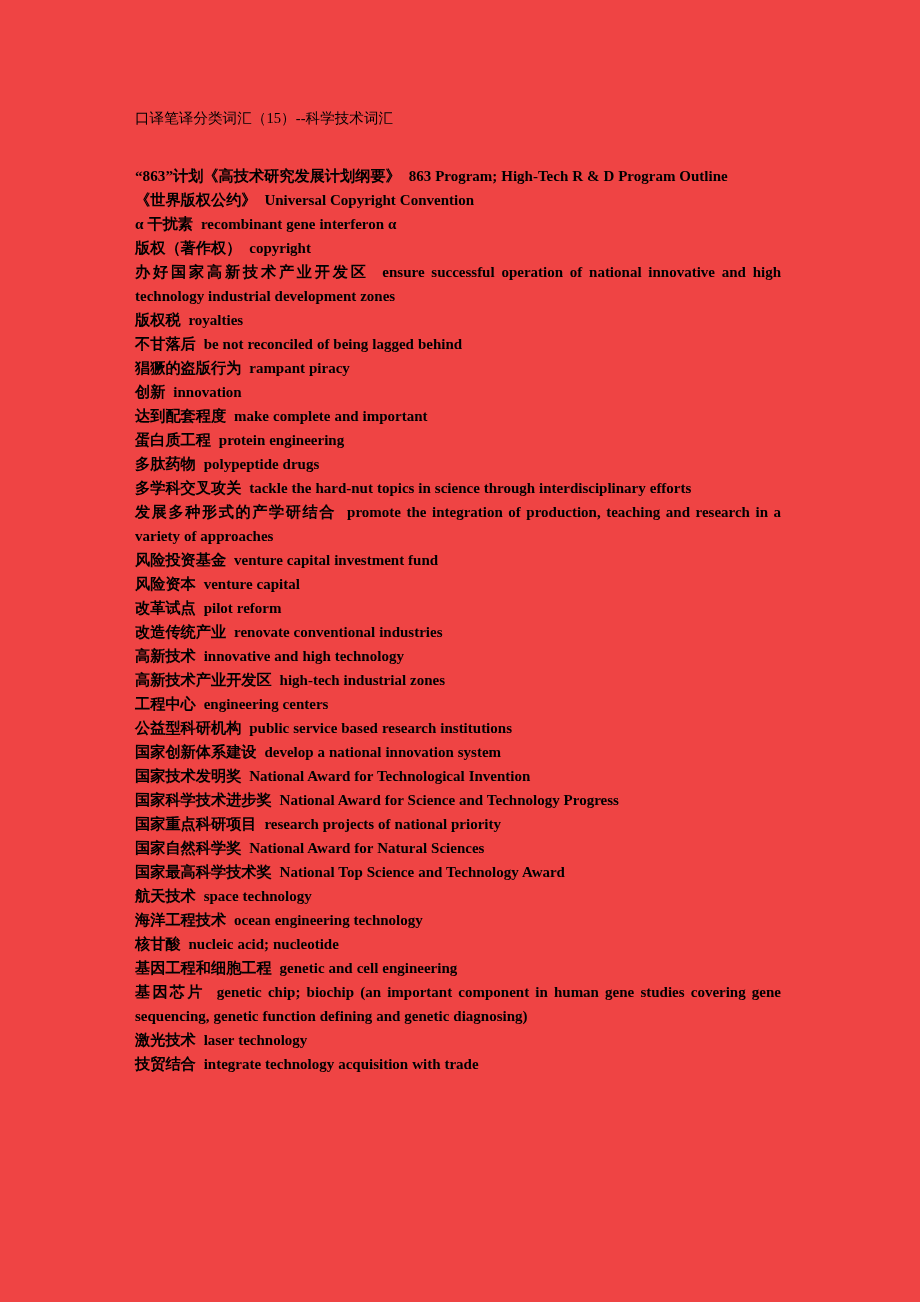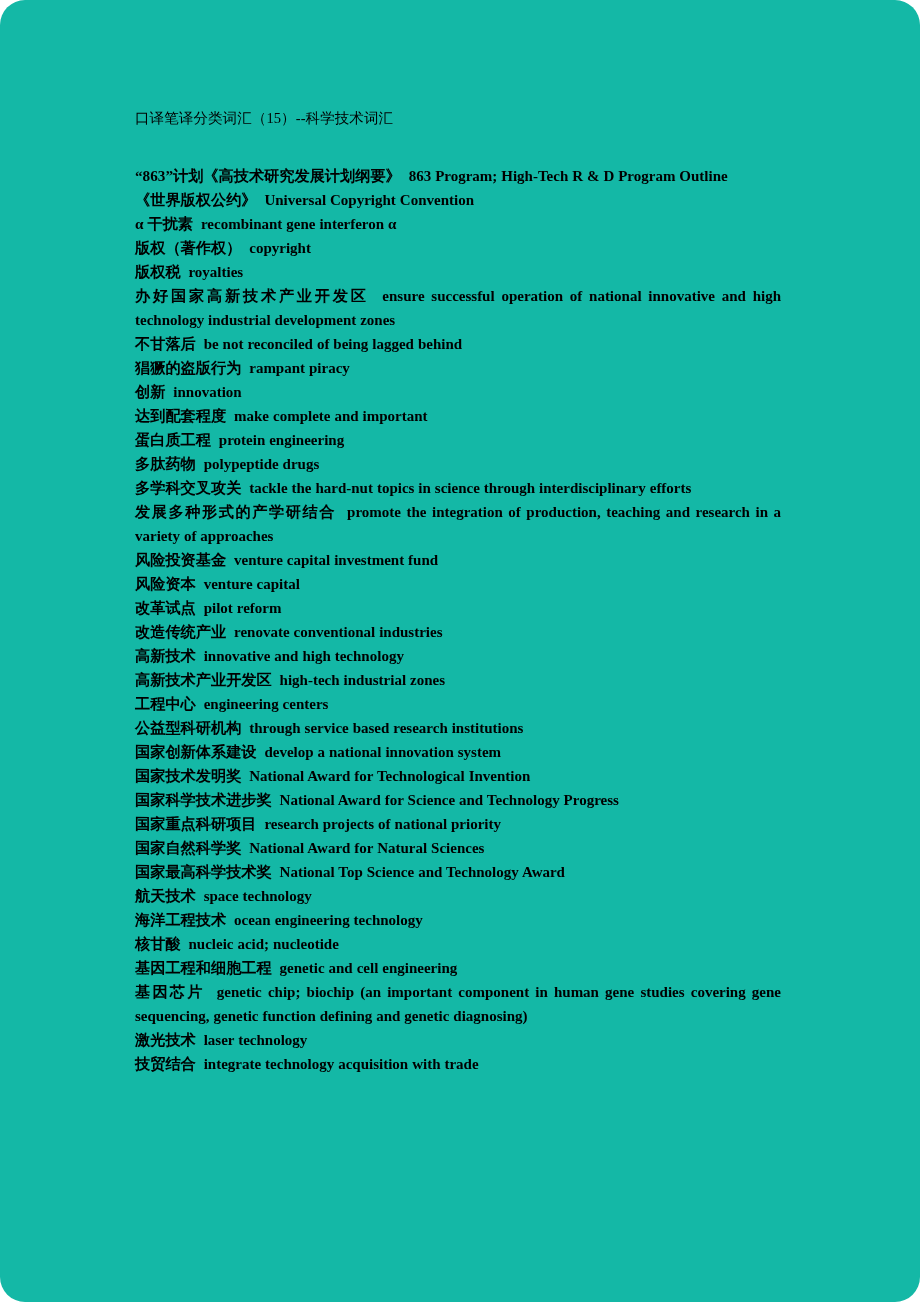--- a/index.html
+++ b/index.html
@@ -13,23 +13,22 @@
     font-family: "Liberation Serif", "DejaVu Serif", serif;
     color: #000000;
     -webkit-font-smoothing: antialiased;
   }
   .page {
     position: relative;
     width: 920px;
     height: 1302px;
     box-sizing: border-box;
     padding: 0;
-    background: #14b8a6;
+    background: #ef4444;
     overflow: hidden;
-    border-radius: 25px;
   }
   .content {
     position: absolute;
     left: 135px;
     top: 108px;
     width: 646px;
   }
   .doc-title {
     font-size: 14.5px;
     line-height: 20px;
@@ -74,38 +73,38 @@
 
     <div class="doc-title">口译笔译分类词汇（15）--科学技术词汇</div>
 
     <div class="title-gap"></div>
 
     <div class="entries">
         <div class="entry"><span class="term">“863”计划《高技术研究发展计划纲要》</span><span class="sep">  </span><span class="gloss">863 Program; High-Tech R &amp; D Program Outline</span></div>
         <div class="entry"><span class="term">《世界版权公约》</span><span class="sep">  </span><span class="gloss">Universal Copyright Convention</span></div>
         <div class="entry"><span class="term">α 干扰素</span><span class="sep">  </span><span class="gloss">recombinant gene interferon  α</span></div>
         <div class="entry"><span class="term">版权（著作权）</span><span class="sep">  </span><span class="gloss">copyright</span></div>
+        <div class="entry"><span class="term">办好国家高新技术产业开发区</span><span class="sep">  </span><span class="gloss">ensure successful operation of national innovative and high technology industrial development zones</span></div>
         <div class="entry"><span class="term">版权税</span><span class="sep">  </span><span class="gloss">royalties</span></div>
-        <div class="entry"><span class="term">办好国家高新技术产业开发区</span><span class="sep">  </span><span class="gloss">ensure successful operation of national innovative and high technology industrial development zones</span></div>
         <div class="entry"><span class="term">不甘落后</span><span class="sep">  </span><span class="gloss">be not reconciled of being lagged behind</span></div>
         <div class="entry"><span class="term">猖獗的盗版行为</span><span class="sep">  </span><span class="gloss">rampant piracy</span></div>
         <div class="entry"><span class="term">创新</span><span class="sep">  </span><span class="gloss">innovation</span></div>
         <div class="entry"><span class="term">达到配套程度</span><span class="sep">  </span><span class="gloss">make complete and important</span></div>
         <div class="entry"><span class="term">蛋白质工程</span><span class="sep">  </span><span class="gloss">protein engineering</span></div>
         <div class="entry"><span class="term">多肽药物</span><span class="sep">  </span><span class="gloss">polypeptide drugs</span></div>
         <div class="entry"><span class="term">多学科交叉攻关</span><span class="sep">  </span><span class="gloss">tackle the hard-nut topics in science through interdisciplinary efforts</span></div>
         <div class="entry"><span class="term">发展多种形式的产学研结合</span><span class="sep">  </span><span class="gloss">promote the integration of production, teaching and research in a variety of approaches</span></div>
         <div class="entry"><span class="term">风险投资基金</span><span class="sep">  </span><span class="gloss">venture capital investment fund</span></div>
         <div class="entry"><span class="term">风险资本</span><span class="sep">  </span><span class="gloss">venture capital</span></div>
         <div class="entry"><span class="term">改革试点</span><span class="sep">  </span><span class="gloss">pilot reform</span></div>
         <div class="entry"><span class="term">改造传统产业</span><span class="sep">  </span><span class="gloss">renovate conventional industries</span></div>
         <div class="entry"><span class="term">高新技术</span><span class="sep">  </span><span class="gloss">innovative and high technology</span></div>
         <div class="entry"><span class="term">高新技术产业开发区</span><span class="sep">  </span><span class="gloss">high-tech industrial zones</span></div>
         <div class="entry"><span class="term">工程中心</span><span class="sep">  </span><span class="gloss">engineering centers</span></div>
-        <div class="entry"><span class="term">公益型科研机构</span><span class="sep">  </span><span class="gloss">through service based research institutions</span></div>
+        <div class="entry"><span class="term">公益型科研机构</span><span class="sep">  </span><span class="gloss">public service based research institutions</span></div>
         <div class="entry"><span class="term">国家创新体系建设</span><span class="sep">  </span><span class="gloss">develop a national innovation system</span></div>
         <div class="entry"><span class="term">国家技术发明奖</span><span class="sep">  </span><span class="gloss">National Award for Technological Invention</span></div>
         <div class="entry"><span class="term">国家科学技术进步奖</span><span class="sep">  </span><span class="gloss">National Award for Science and Technology Progress</span></div>
         <div class="entry"><span class="term">国家重点科研项目</span><span class="sep">  </span><span class="gloss">research projects of national priority</span></div>
         <div class="entry"><span class="term">国家自然科学奖</span><span class="sep">  </span><span class="gloss">National Award for Natural Sciences</span></div>
         <div class="entry"><span class="term">国家最高科学技术奖</span><span class="sep">  </span><span class="gloss">National Top Science and Technology Award</span></div>
         <div class="entry"><span class="term">航天技术</span><span class="sep">  </span><span class="gloss">space technology</span></div>
         <div class="entry"><span class="term">海洋工程技术</span><span class="sep">  </span><span class="gloss">ocean engineering technology</span></div>
         <div class="entry"><span class="term">核甘酸</span><span class="sep">  </span><span class="gloss">nucleic acid; nucleotide</span></div>
         <div class="entry"><span class="term">基因工程和细胞工程</span><span class="sep">  </span><span class="gloss">genetic and cell engineering</span></div>

